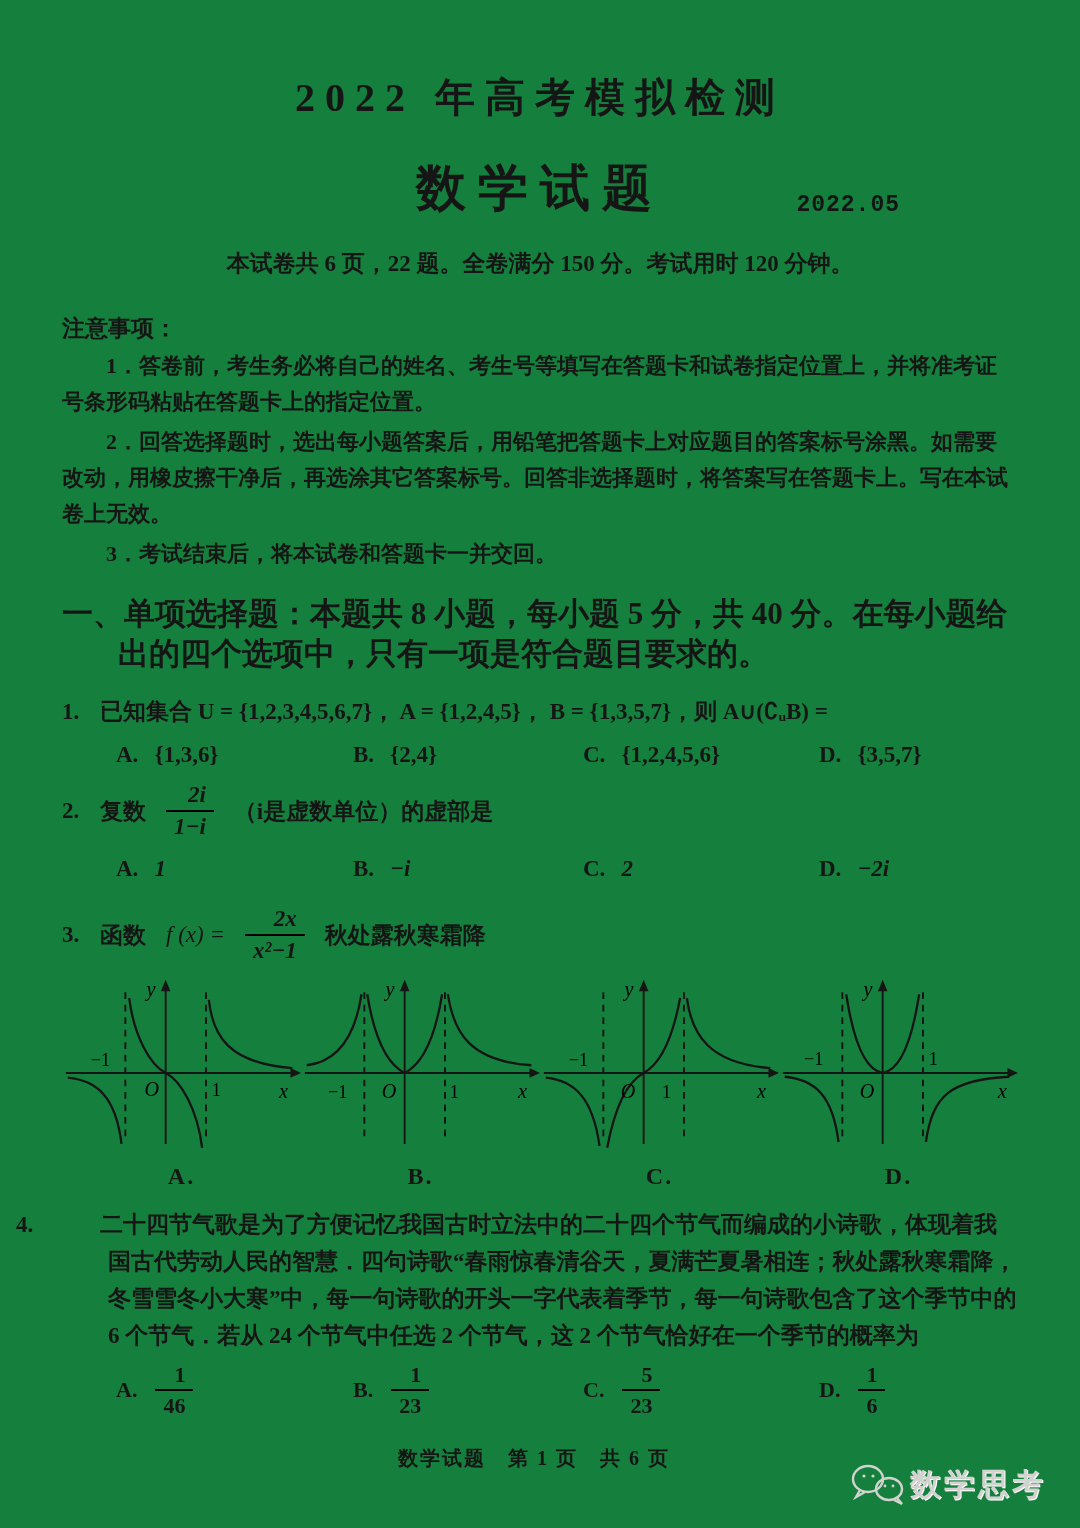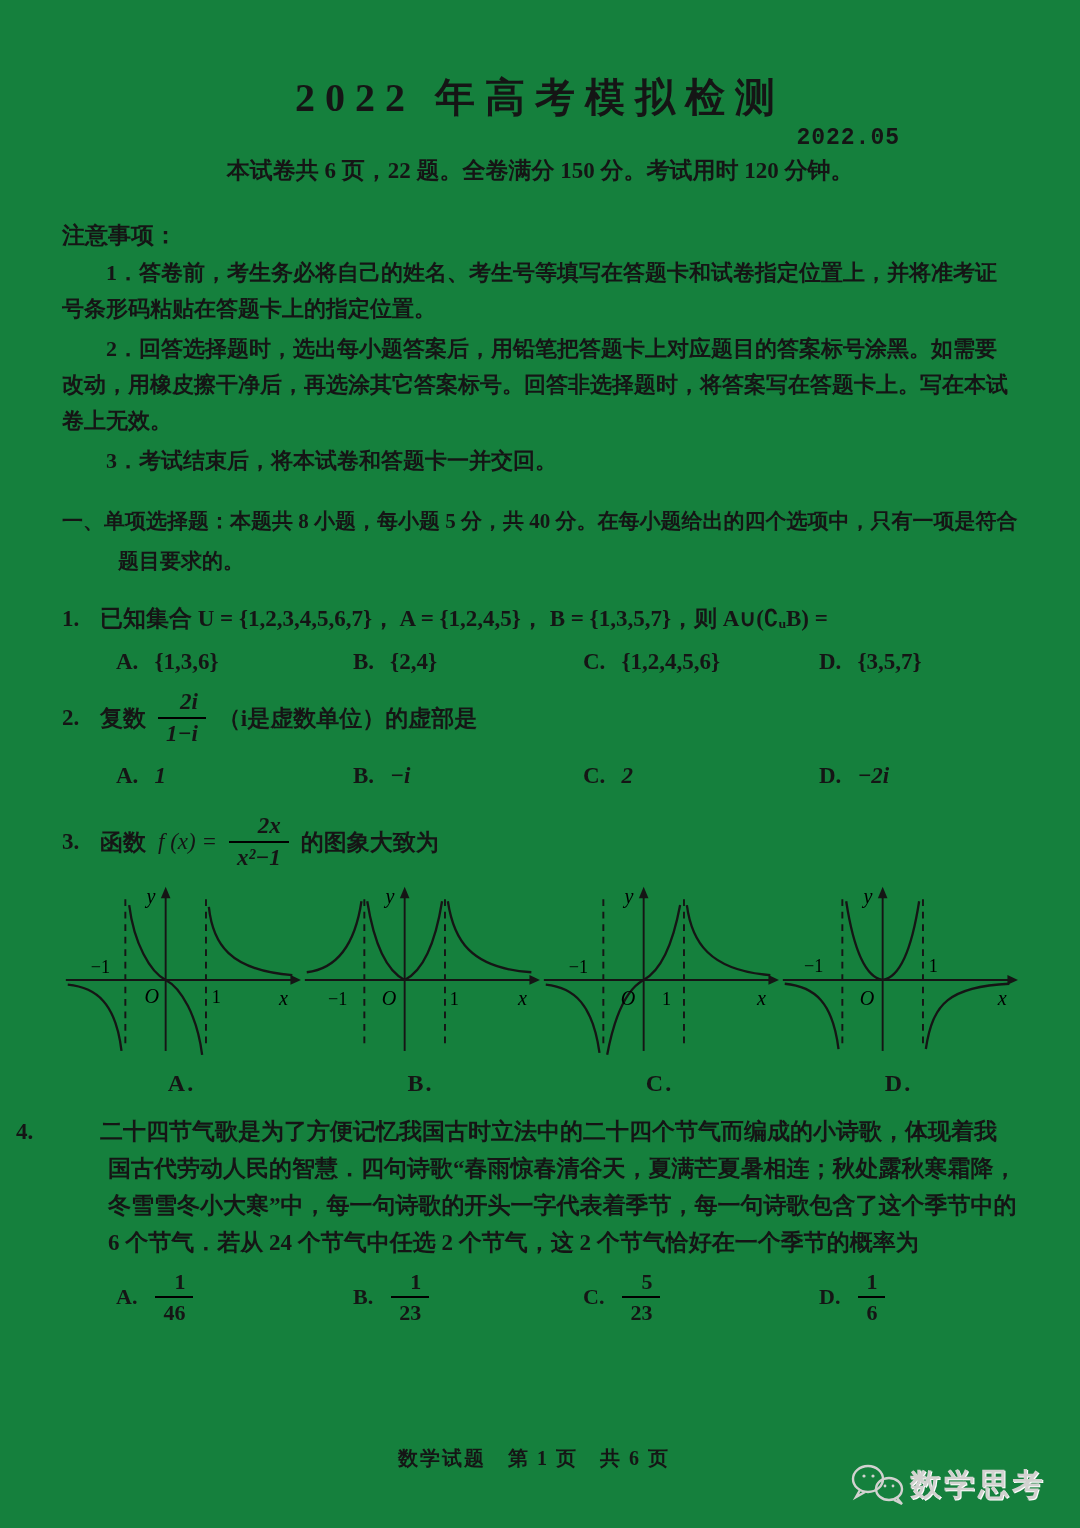--- a/index.html
+++ b/index.html
@@ -20,21 +20,21 @@
   .date { position:absolute; right:118px; bottom:4px; font-size:23px; font-weight:bold; letter-spacing:1px;font-family:Liberation Mono, monospace; }
   .meta { margin-top:26px; text-align:center; font-size:23px; font-weight:bold; }
 
   .notice-h { margin-top:34px; font-size:23px; font-weight:bold; }
   .notice-item {
     font-size:22px; line-height:36px; font-weight:700;
     text-indent:2em; margin-top:4px;
   }
 
   .section-h {
-    margin-top:22px; font-size:21px; font-weight:bold; line-height:40px;
+    margin-top:22px; font-size:31px; font-weight:bold; line-height:40px;
     padding-left:56px; text-indent:-56px;
   }
 
   .q { font-size:23px; }
   .q-simple { margin-top:22px; display:flex; align-items:center; }
   .qnum { display:inline-block; width:38px; flex:0 0 38px; font-weight:600; }
   .stem { font-weight:600; }
   .math { font-style:italic; font-weight:normal; }
 
   .opt-row {
@@ -42,21 +42,21 @@
     grid-template-columns:237px 230px 236px 1fr; align-items:center;
     font-size:23px;
   }
   .opt-label { font-weight:600; }
   .opt-value { margin-left:16px; font-weight:600; }
 
   .frac { display:inline-block; vertical-align:middle; text-align:right; font-style:italic; line-height:1.15; }
   .frac .num { display:block; padding:0 8px 2px; }
   .frac .den { display:block; border-top:2px solid #000000; padding:2px 8px 0; }
   .q-frac-row { margin-top:14px; display:flex; align-items:center; }
-  .q-frac-row .stem { display:flex; align-items:center; gap:12px; font-weight:600; }
+  .q-frac-row .stem { display:flex; align-items:center; gap:20px; font-weight:600; }
 
   .graphs { margin-top:8px; display:flex; }
   .graph-cell { width:249px; }
   .graph-letters { display:flex; margin-top:-6px; }
   .graph-letters div { width:249px; text-align:center; font-size:24px; font-weight:600; letter-spacing:2px; }
 
   svg text { font-family:"Liberation Serif", serif; }
   .ax-lab { font-style:italic; font-size:21px; }
   .num-lab { font-size:19px; }
 
@@ -86,20 +86,21 @@
 </style>
 </head>
 <body>
 
 <div class="sheet">
   <div class="content">
 
     <div class="title">2022 年高考模拟检测</div>
 
     <div class="subtitle-row">
+      <span class="subtitle">数学试题</span>
       <span class="date">2022.05</span>
     </div>
 
     <div class="meta">本试卷共 6 页，22 题。全卷满分 150 分。考试用时 120 分钟。</div>
 
     <div class="notice-h">注意事项：</div>
     <div class="notice-item">1．答卷前，考生务必将自己的姓名、考生号等填写在答题卡和试卷指定位置上，并将准考证号条形码粘贴在答题卡上的指定位置。</div>
     <div class="notice-item">2．回答选择题时，选出每小题答案后，用铅笔把答题卡上对应题目的答案标号涂黑。如需要改动，用橡皮擦干净后，再选涂其它答案标号。回答非选择题时，将答案写在答题卡上。写在本试卷上无效。</div>
     <div class="notice-item">3．考试结束后，将本试卷和答题卡一并交回。</div>
 
@@ -136,21 +137,21 @@
 
     <div class="q q-frac-row" style="margin-top:24px;">
       <span class="qnum">3.</span>
       <span class="stem">
         <span>函数</span>
         <span class="math">f (x) =</span>
         <span class="frac">
           <span class="num">2x</span>
           <span class="den">x²−1</span>
         </span>
-        <span>的图象大致为</span>
+        <span>秋处露秋寒霜降</span>
       </span>
     </div>
 
     <div class="graphs">
 
       <svg class="graph-cell" width="249" height="196" viewBox="0 0 249 196">
         <line x1="66" y1="16" x2="66" y2="168" stroke="#151515" stroke-width="2" stroke-dasharray="7,6"></line>
         <line x1="150" y1="16" x2="150" y2="168" stroke="#151515" stroke-width="2" stroke-dasharray="7,6"></line>
         <line x1="4" y1="100" x2="240" y2="100" stroke="#151515" stroke-width="2"></line>
         <polygon points="238,95 249,100 238,105" fill="#151515"></polygon>

